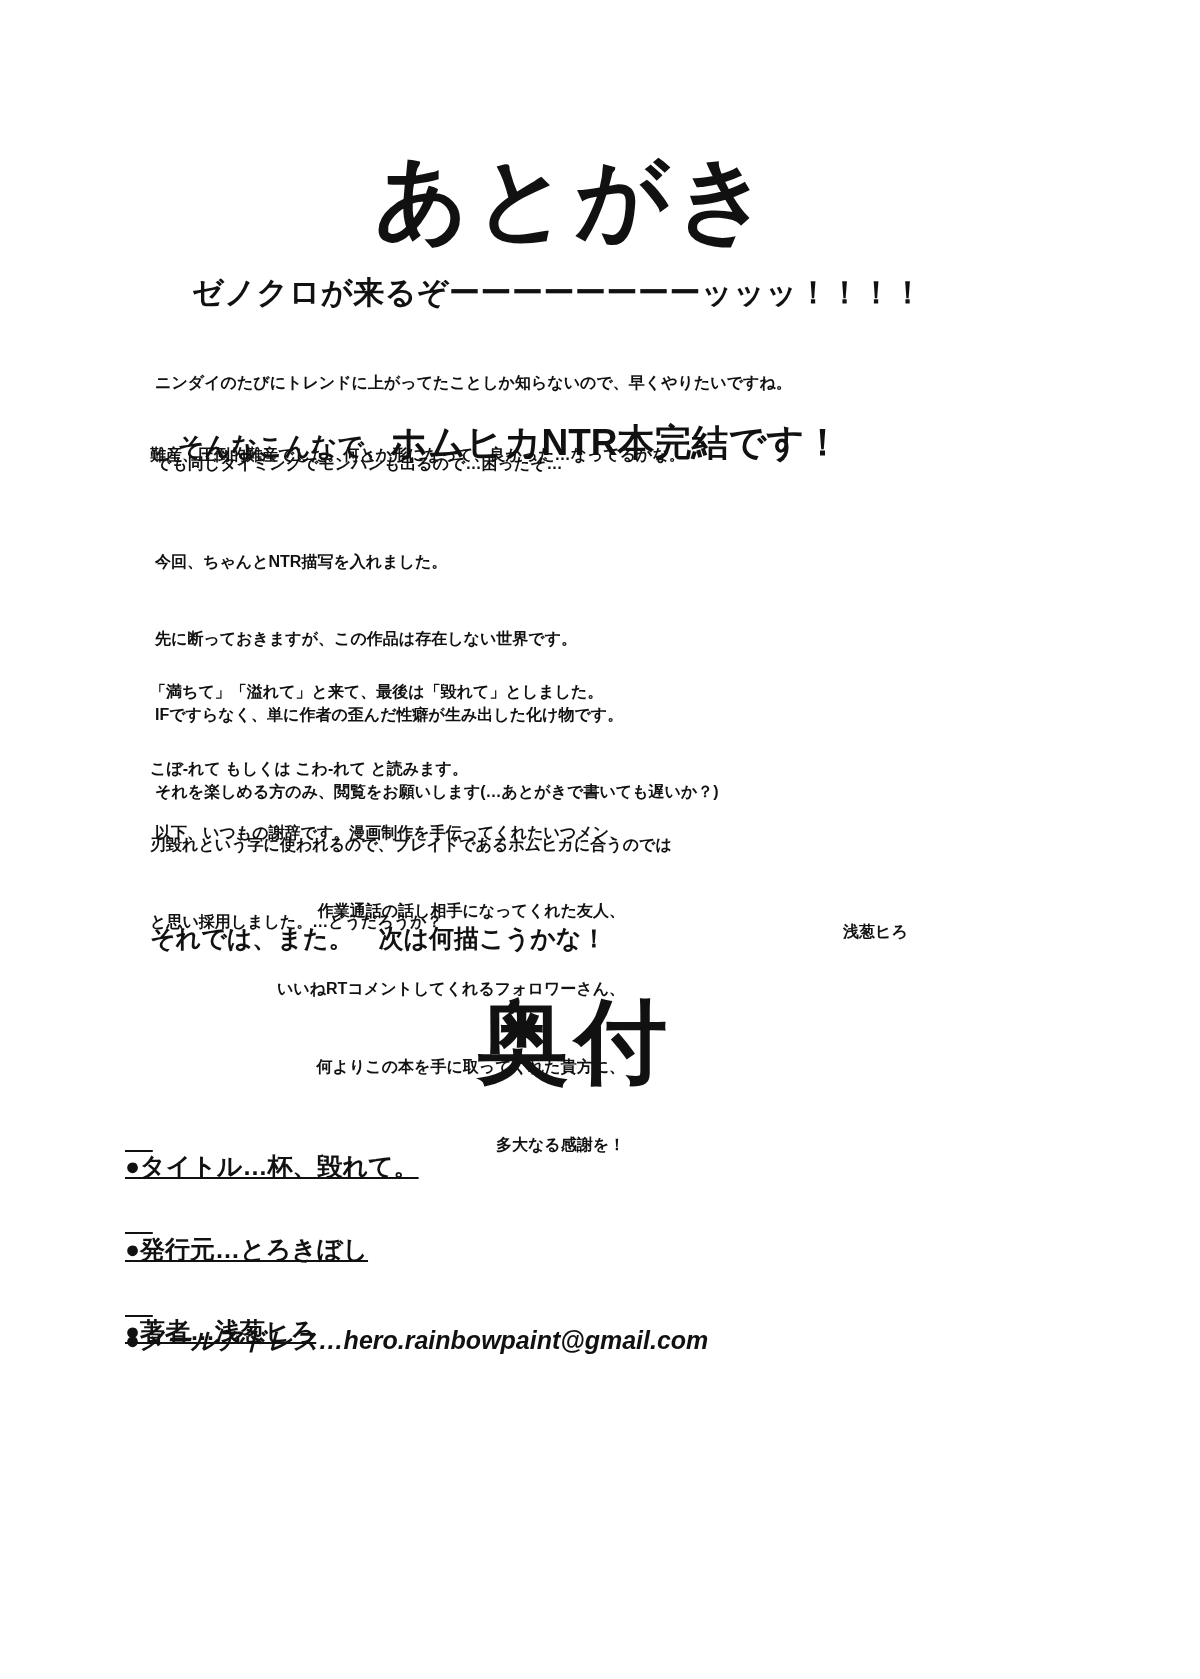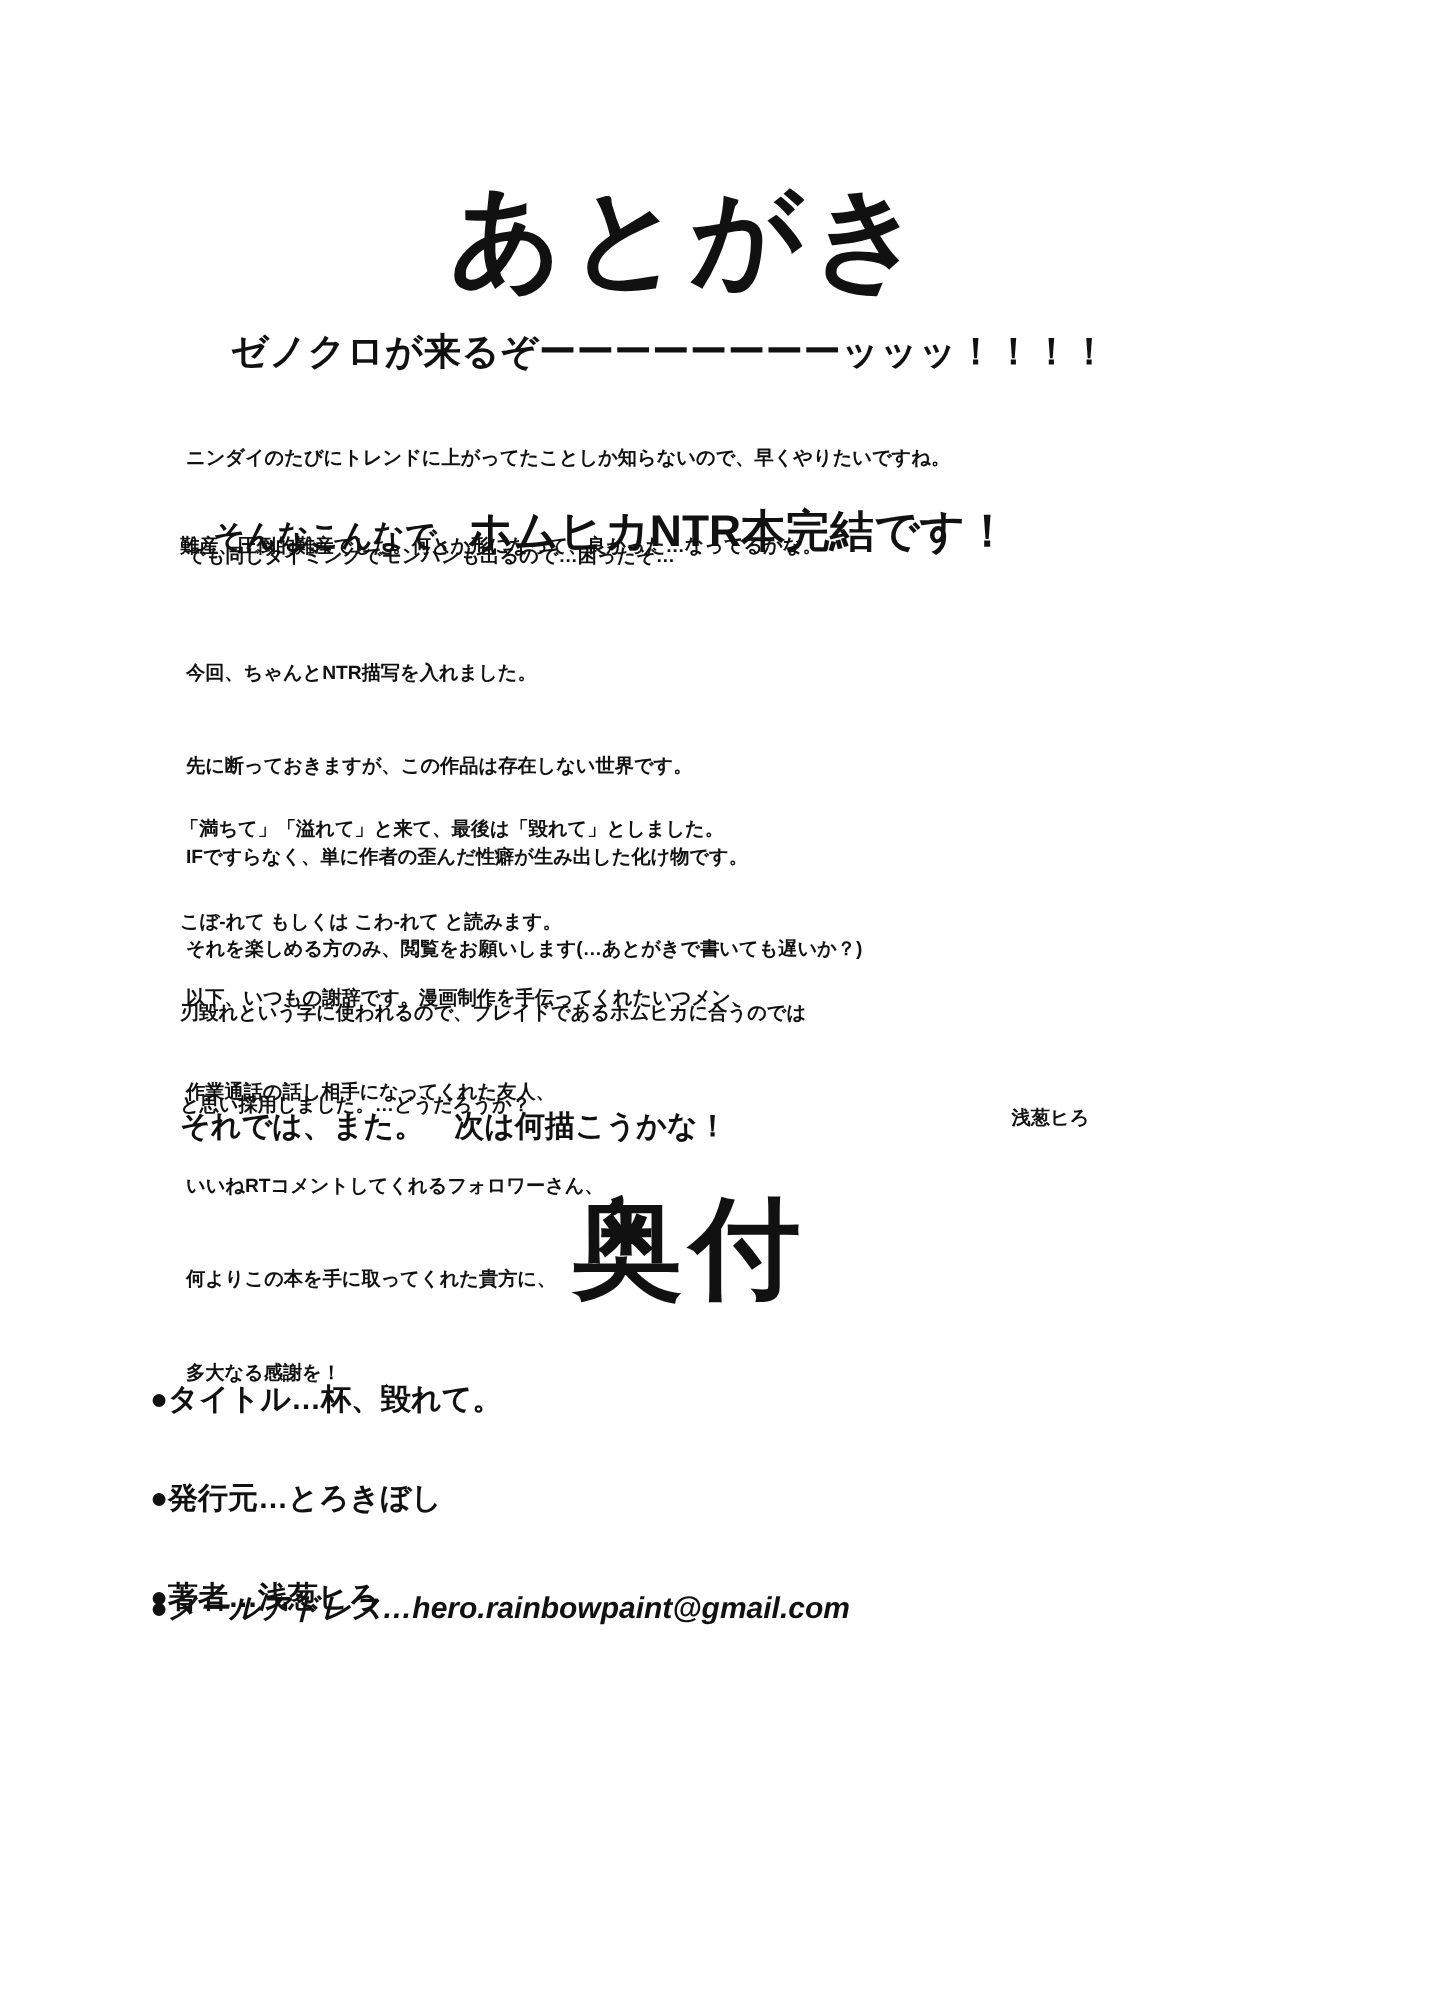--- a/index.html
+++ b/index.html
@@ -34,21 +34,21 @@
     font-size: 31px;
     letter-spacing: 0.5px;
     margin-left: 32px;
   }
   .body-text {
     font-size: 16px;
     letter-spacing: 0px;
   }
   .lh27 { line-height: 27px; }
   .lh25 { line-height: 25.5px; }
-  .lh26 { line-height: 26px; }
+  .lh26 { line-height: 26px; text-align: right; }
   .announce-prefix { font-size: 26px; }
   .announce-emphasis { font-size: 37px; }
   .colophon-line {
     font-size: 25px;
     line-height: 27.5px;
   }
   .contact-line {
     font-size: 25px;
     line-height: 29px;
     font-style: italic;
@@ -97,21 +97,21 @@
     <div>いいねRTコメントしてくれるフォロワーさん、</div>
     <div>何よりこの本を手に取ってくれた貴方に、</div>
     <div>多大なる感謝を！</div>
   </div>
 
   <div class="abs body-text" style="left:150px; top:922px; font-size:25px;">それでは、また。　次は何描こうかな！</div>
   <div class="abs body-text" style="left:843px; top:922px;">浅葱ヒろ</div>
 
   <div class="center-wrap big-title" style="top:995px;">奥付</div>
 
-  <div class="abs colophon-line" style="left:125px; top:1098px;">
+  <div class="abs colophon-line" style="left:125px; top:1098px;text-decoration:underline;">
     <div>●タイトル…杯、毀れて。</div>
     <div>●発行元…とろきぼし</div>
     <div>●著者…浅葱ヒろ</div>
     <div>●発行日…2024年12月30日(月) コミックマーケット105</div>
     <div>●印刷所…株式会社　栄光様</div>
   </div>
 
   <div class="abs contact-line" style="left:125px; top:1268px;">
     <div>●メールアドレス…hero.rainbowpaint@gmail.com</div>
     <div>●pixiv…id=17625224</div>

